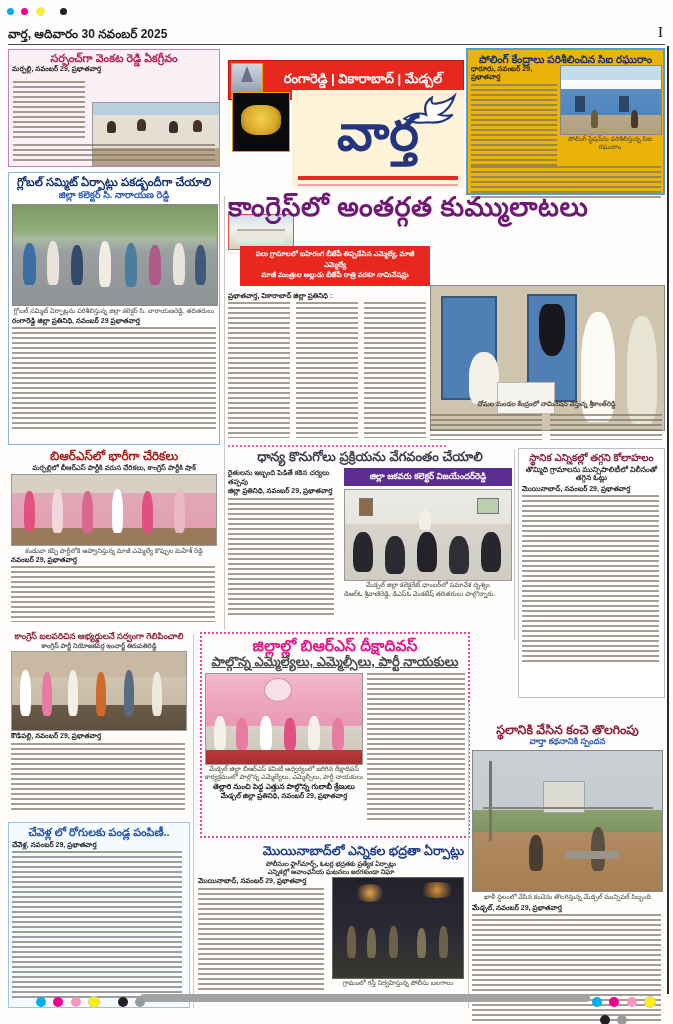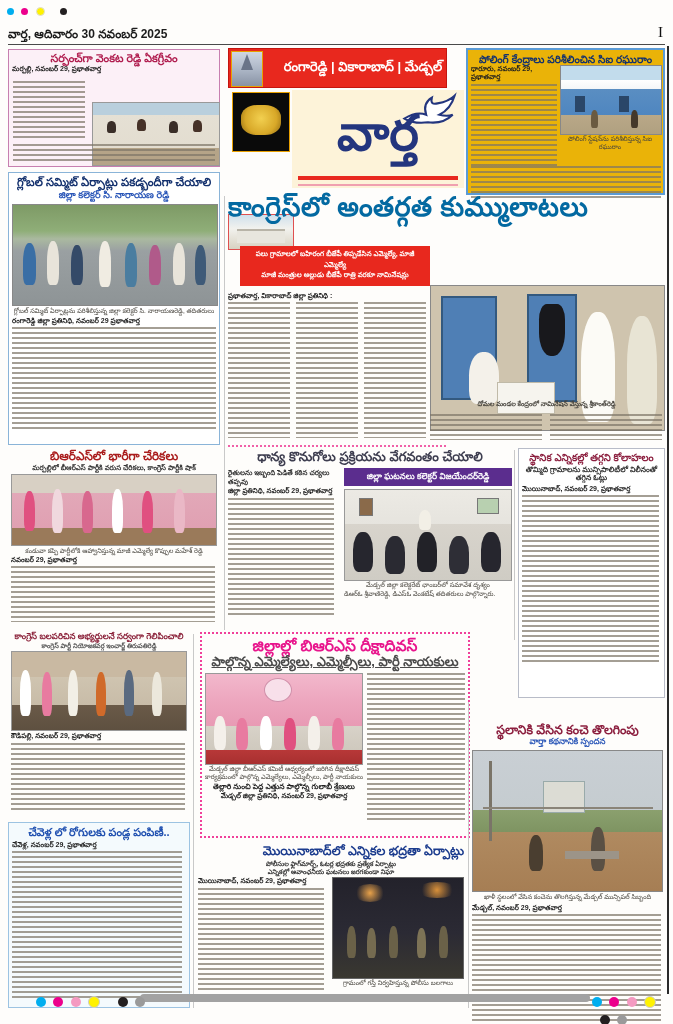--- a/index.html
+++ b/index.html
@@ -110,21 +110,21 @@
     <div class="txt" style="width:174px;height:68px;margin-top:2px;"></div>
   </section>
 
   <section id="artE" class="abs">
     <div class="hl" style="font-size:11px;color:#2050b0;">చేవెళ్ల లో రోగులకు పండ్ల పంపిణీ..</div>
     <div class="dl" style="margin-top:2px;">చేవెళ్ల, నవంబర్ 29, ప్రభాతవార్త</div>
     <div class="txt" style="width:170px;height:148px;margin-top:2px;"></div>
   </section>
 
   <section id="mast" class="abs">
-    <div class="abs box" style="left:0;top:0;width:219px;height:40px;background:#e8281e;border:1px solid #c41510;">
+    <div class="abs box" style="left:0;top:12px;width:236px;height:40px;background:#e8281e;border:1px solid #c41510;">
       <div class="abs ph" style="left:2px;top:2px;width:30px;height:34px;background:linear-gradient(180deg,#cfd6e2 0%,#aab4c4 55%,#8892a4 100%);border:1px solid #e8a000;">
         <i class="abs" style="left:9px;top:2px;width:0;height:0;border-left:6px solid transparent;border-right:6px solid transparent;border-bottom:16px solid #6a7488;"></i>
       </div>
       <div class="abs" style="left:36px;top:10px;width:196px;text-align:center;color:#fff;font-weight:bold;font-size:13px;">రంగారెడ్డి | వికారాబాద్ | మేడ్చల్</div>
     </div>
     <div class="abs ph" style="left:4px;top:44px;width:56px;height:58px;background:#0a0a0a;border:1px solid #e8a000;">
       <i class="abs" style="left:8px;top:12px;width:40px;height:30px;border-radius:40%;background:radial-gradient(circle at 50% 45%,#f2d050 0%,#d8a828 60%,#8a6410 100%);"></i>
     </div>
     <div class="abs ph" style="left:0;top:106px;width:64px;height:34px;background:linear-gradient(180deg,#cfe0ec 0%,#f2f2ee 40%,#d8d2c2 100%);border:1px solid #e05050;">
       <i class="abs" style="left:8px;top:14px;width:48px;height:12px;background:#e8e6de;border-top:2px solid #b8b4a8;"></i>
@@ -149,21 +149,21 @@
         <i class="fig" style="left:30px;top:44px;width:7px;height:18px;background:#6a5a40;"></i>
         <i class="fig" style="left:70px;top:44px;width:7px;height:18px;background:#44382a;"></i>
       </div>
       <div class="cap">పోలింగ్ స్టేషన్‌ను పరిశీలిస్తున్న సిఐ రఘురాం</div>
     </div>
     <div class="txt" style="float:left;width:86px;height:82px;margin-top:2px;"></div>
     <div class="txt" style="clear:both;width:190px;height:34px;margin-top:3px;"></div>
   </section>
 
   <section class="abs" style="left:228px;top:192px;width:437px;height:252px;">
-    <div class="hl" style="font-size:27px;color:#0369a1;text-align:left;letter-spacing:.5px;white-space:nowrap;">కాంగ్రెస్‌లో అంతర్గత కుమ్ములాటలు</div>
+    <div class="hl" style="font-size:27px;color:#701a75;text-align:left;letter-spacing:.5px;white-space:nowrap;">కాంగ్రెస్‌లో అంతర్గత కుమ్ములాటలు</div>
     <div class="abs box" style="left:12px;top:54px;width:190px;height:40px;background:#e8281e;color:#fff;text-align:center;padding:3px 4px;">
       <div style="font-size:7px;font-weight:bold;line-height:1.5;">పలు గ్రామాలలో బహిరంగ బీజేపీ తిప్పడేసిన ఎమ్మెల్యే, మాజీ ఎమ్మెల్యే</div>
       <div style="font-size:7px;font-weight:bold;line-height:1.5;">మాజీ మంత్రుల అల్లుడు బీజేపీ రాత్రి వరకూ నామినేషన్లు</div>
     </div>
     <div class="ph abs" style="left:202px;top:62px;width:233px;height:144px;background:#cfc4ae;border:1px solid #888;">
       <i class="abs" style="left:10px;top:10px;width:52px;height:100px;background:#4f7fb5;border:2px solid #33597f;"></i>
       <i class="abs" style="left:96px;top:8px;width:46px;height:104px;background:#4f7fb5;border:2px solid #33597f;"></i>
       <i class="abs" style="left:108px;top:18px;width:26px;height:52px;border-radius:30% 30% 45% 45%;background:#18181c;"></i>
       <i class="fig" style="left:38px;top:66px;width:30px;height:52px;background:#f4f1ea;"></i>
       <i class="fig" style="left:150px;top:26px;width:34px;height:110px;background:#fcfbf6;"></i>
@@ -188,21 +188,21 @@
   <div class="abs" style="left:228px;top:445px;width:218px;border-top:2px dotted #f060a8;"></div>
 
   <section id="artG" class="abs">
     <div class="hl" style="font-size:13px;color:#3d3d4f;">ధాన్య కొనుగోలు ప్రక్రియను వేగవంతం చేయాలి</div>
     <div style="float:left;width:108px;margin-top:3px;">
       <div style="font-size:7px;font-weight:bold;color:#333;line-height:1.3;">రైతులను ఇబ్బంది పెడితే కఠిన చర్యలు తప్పవు</div>
       <div class="dl" style="margin-top:1px;">జిల్లా ప్రతినిధి, నవంబర్ 29, ప్రభాతవార్త</div>
       <div class="txt" style="width:106px;height:118px;margin-top:2px;"></div>
     </div>
     <div style="float:right;width:168px;margin-top:3px;">
-      <div class="hl box" style="background:#5b2d8e;color:#fff;font-size:8.5px;padding:4px 2px;">జిల్లా ఘటనలు కలెక్టర్ విజయేందర్‌రెడ్డి</div>
+      <div class="hl box" style="background:#5b2d8e;color:#fff;font-size:8.5px;padding:4px 2px;">జిల్లా జకవరు కలెక్టర్ విజయేందర్‌రెడ్డి</div>
       <div class="ph" style="width:166px;height:90px;margin-top:3px;background:linear-gradient(180deg,#eceae4 0%,#e6e4de 38%,#d8d4cc 38%,#cfccc4 100%);border:1px solid #999;">
         <i class="abs" style="left:14px;top:8px;width:12px;height:16px;background:#8a6a4a;border:1px solid #777;"></i>
         <i class="abs" style="left:132px;top:8px;width:20px;height:14px;background:#b8d0b0;border:1px solid #777;"></i>
         <i class="fig" style="left:8px;top:42px;width:20px;height:40px;background:#26262e;"></i>
         <i class="fig" style="left:40px;top:46px;width:20px;height:38px;background:#2a2a32;"></i>
         <i class="fig" style="left:72px;top:42px;width:20px;height:40px;background:#222228;"></i>
         <i class="fig" style="left:104px;top:46px;width:20px;height:38px;background:#2e2e36;"></i>
         <i class="fig" style="left:136px;top:42px;width:20px;height:40px;background:#26262e;"></i>
         <i class="fig" style="left:74px;top:20px;width:12px;height:20px;background:#f2efe6;"></i>
       </div>

